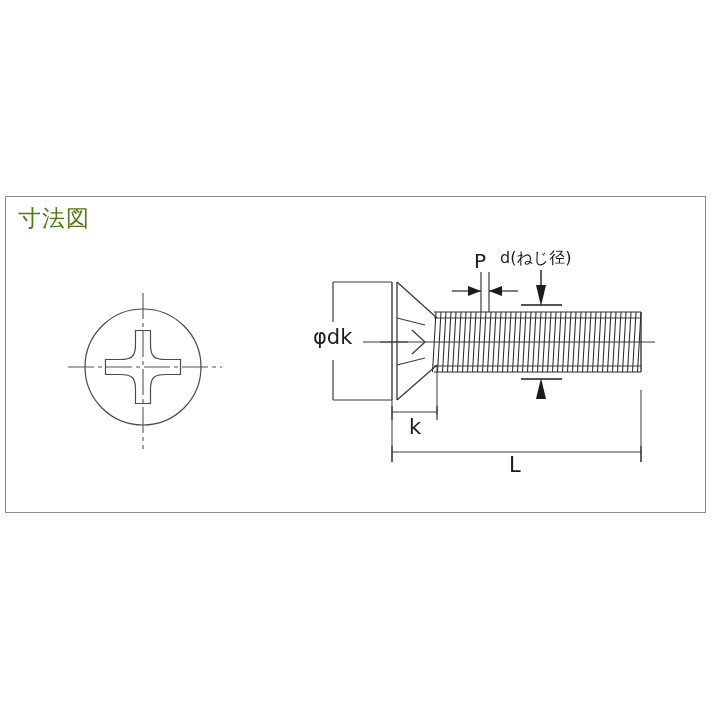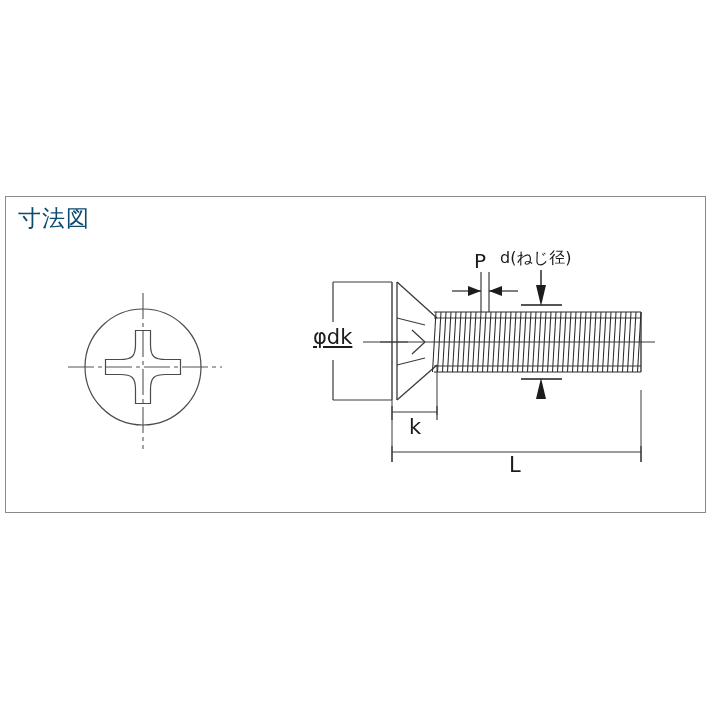--- a/index.html
+++ b/index.html
@@ -24,41 +24,41 @@
     border: 1px solid #8a8a8a;
     box-sizing: border-box;
     background: #ffffff;
   }
   #title {
     position: absolute;
     left: 18px;
     top: 207px;
     font-size: 23px;
     line-height: 1;
-    color: #0c4a6e;
+    color: #4d7c0f;
     letter-spacing: 1px;
     white-space: nowrap;
     font-family: "DejaVu Sans", "Liberation Sans", sans-serif;
   }
   svg.draw {
     position: absolute;
     left: 0;
     top: 0;
     width: 713px;
     height: 713px;
     pointer-events: none;
   }
   .lbl {
     position: absolute;
     color: #1c1c1c;
     white-space: nowrap;
     line-height: 1;
     font-family: "DejaVu Sans", "Liberation Sans", sans-serif;
   }
-  #lbl-dk { left: 313px; top: 327px; font-size: 21px; text-decoration: underline; }
+  #lbl-dk { left: 313px; top: 327px; font-size: 21px; }
   #lbl-k  { left: 409px; top: 417px; font-size: 21px; }
   #lbl-L  { left: 509px; top: 455px; font-size: 21px; }
   #lbl-P  { left: 474px; top: 251px; font-size: 20px; }
   #lbl-d  { left: 500px; top: 250px; font-size: 16px; }
 </style>
 </head>
 <body>
 
 <div id="root">
 

